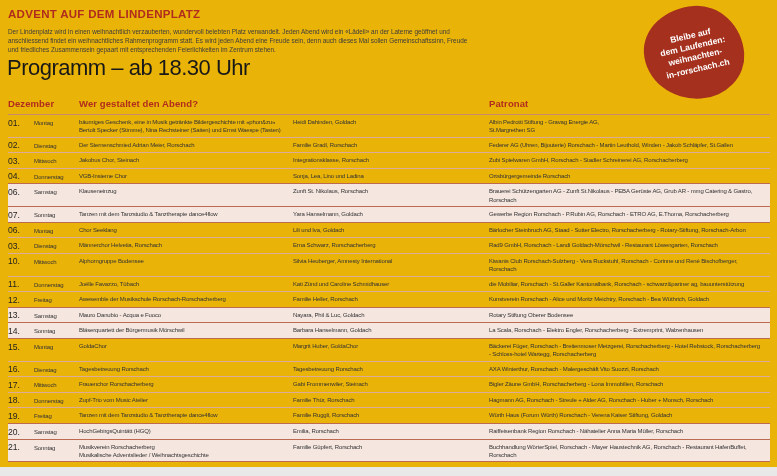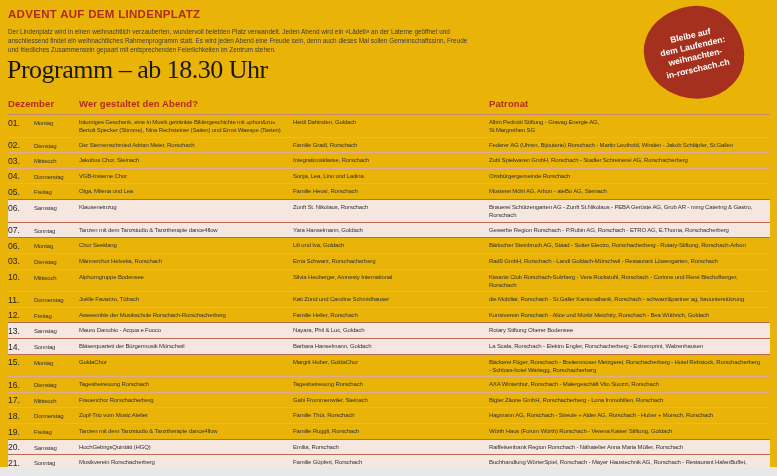--- a/index.html
+++ b/index.html
@@ -24,22 +24,22 @@
     transform:rotate(-4deg);
     display:flex;align-items:center;justify-content:center;
   }
   .badge-inner{
     transform:rotate(-9deg);
     color:#ffffff;font-size:8.6px;font-weight:bold;line-height:1.3;
     text-align:center;
   }
   .program-title{
     position:absolute;left:7px;top:55px;
-    font-size:26px;color:#181818;letter-spacing:-.5px;
-    font-family:Liberation Serif, serif;font-weight:400;
+    font-size:22px;color:#181818;letter-spacing:-.5px;
+    font-family:Liberation Sans, sans-serif;font-weight:400;
   }
   
   .table{
     position:absolute;left:8px;top:96px;width:762px;
   }
   .thead{
     display:grid;grid-template-columns:26px 45px 214px 196px 1fr;
     border-bottom:1px solid #c98a75;
     padding:2px 0 5px 0;
   }
@@ -116,27 +116,20 @@
   </div>
 
   <div class="row">
     <div class="c num">04.</div>
     <div class="c day">Donnerstag</div>
     <div class="c abend">VGB-Insieme Chor</div>
     <div class="c laedeli">Sonja, Lea, Lino und Ladina</div>
     <div class="c patronat">Ortsbürgergemeinde Rorschach</div>
   </div>
 
-  <div class="row">
-    <div class="c num">05.</div>
-    <div class="c day">Freitag</div>
-    <div class="c abend">Olga, Milena und Lea</div>
-    <div class="c laedeli">Familie Heusi, Rorschach</div>
-    <div class="c patronat">Mosterei Möhl AG, Arbon - ateBo AG, Steinach</div>
-  </div>
 
   <div class="row hl">
     <div class="c num">06.</div>
     <div class="c day">Samstag</div>
     <div class="c abend">Klauseneinzug</div>
     <div class="c laedeli">Zunft St. Nikolaus, Rorschach</div>
     <div class="c patronat">Brauerei Schützengarten AG - Zunft St.Nikolaus - PEBA Gerüste AG, Grub AR - mmg Catering &amp; Gastro, Rorschach</div>
   </div>
 
   <div class="row hl">

